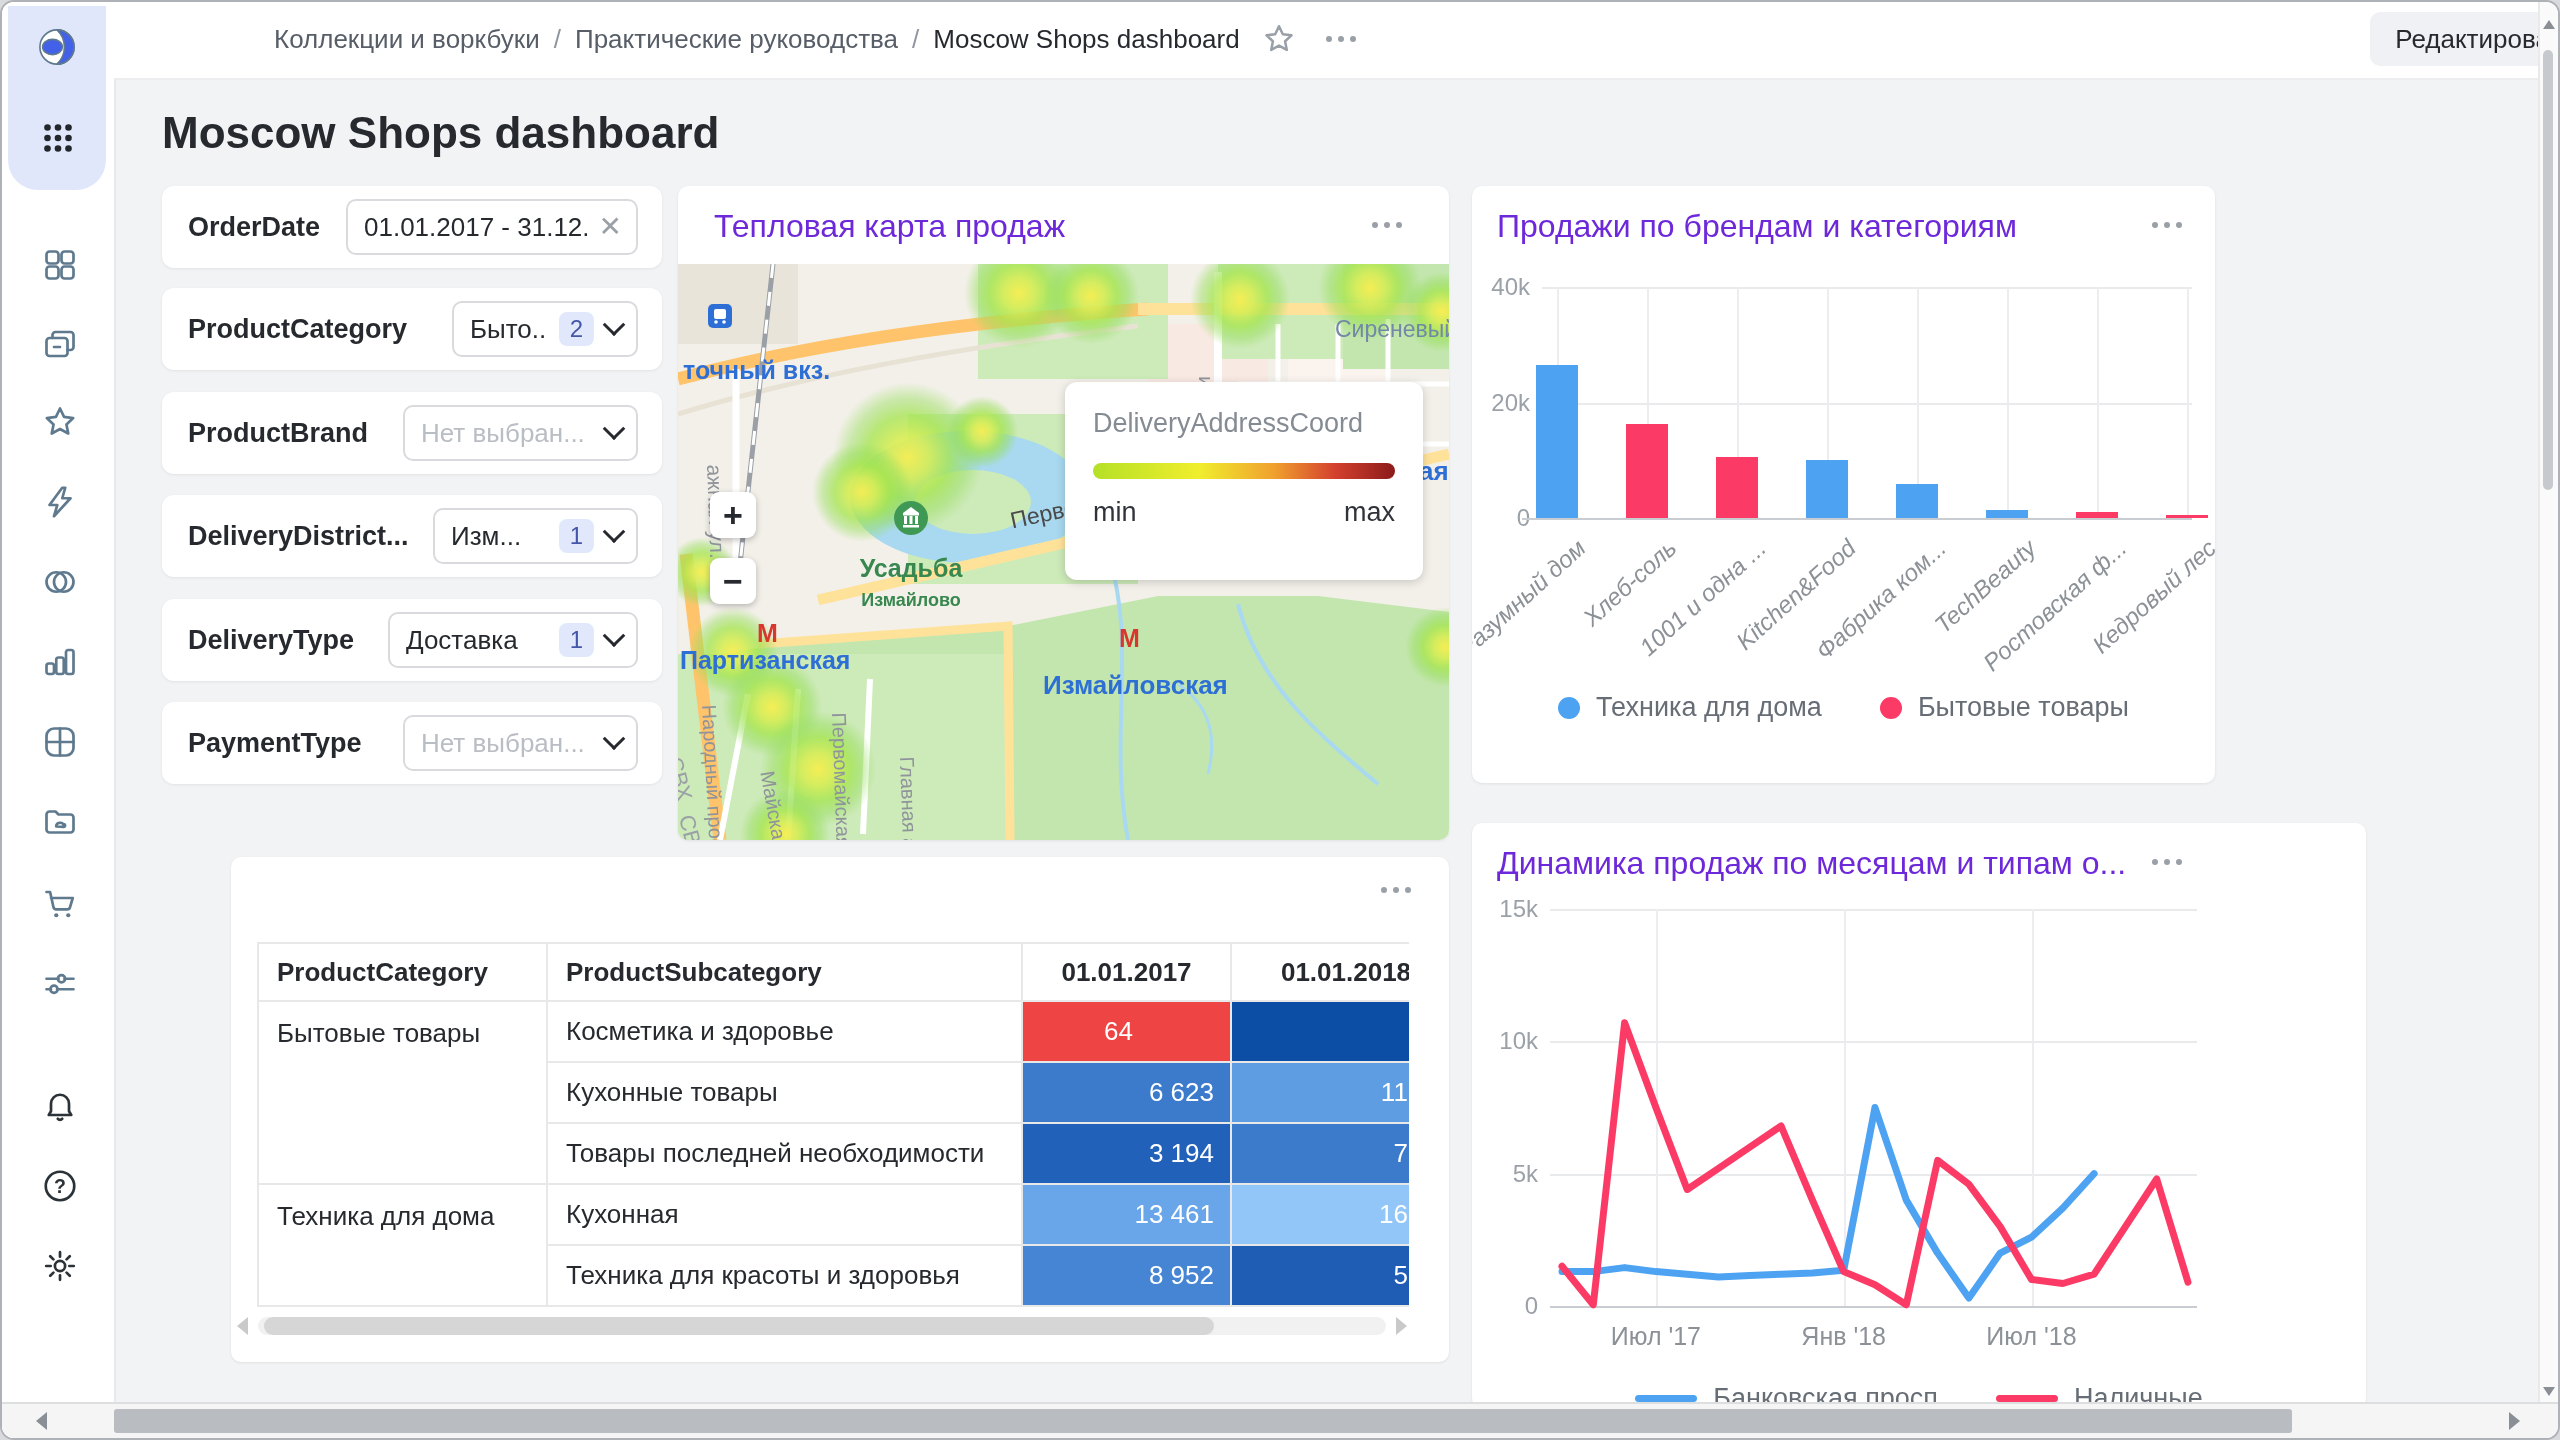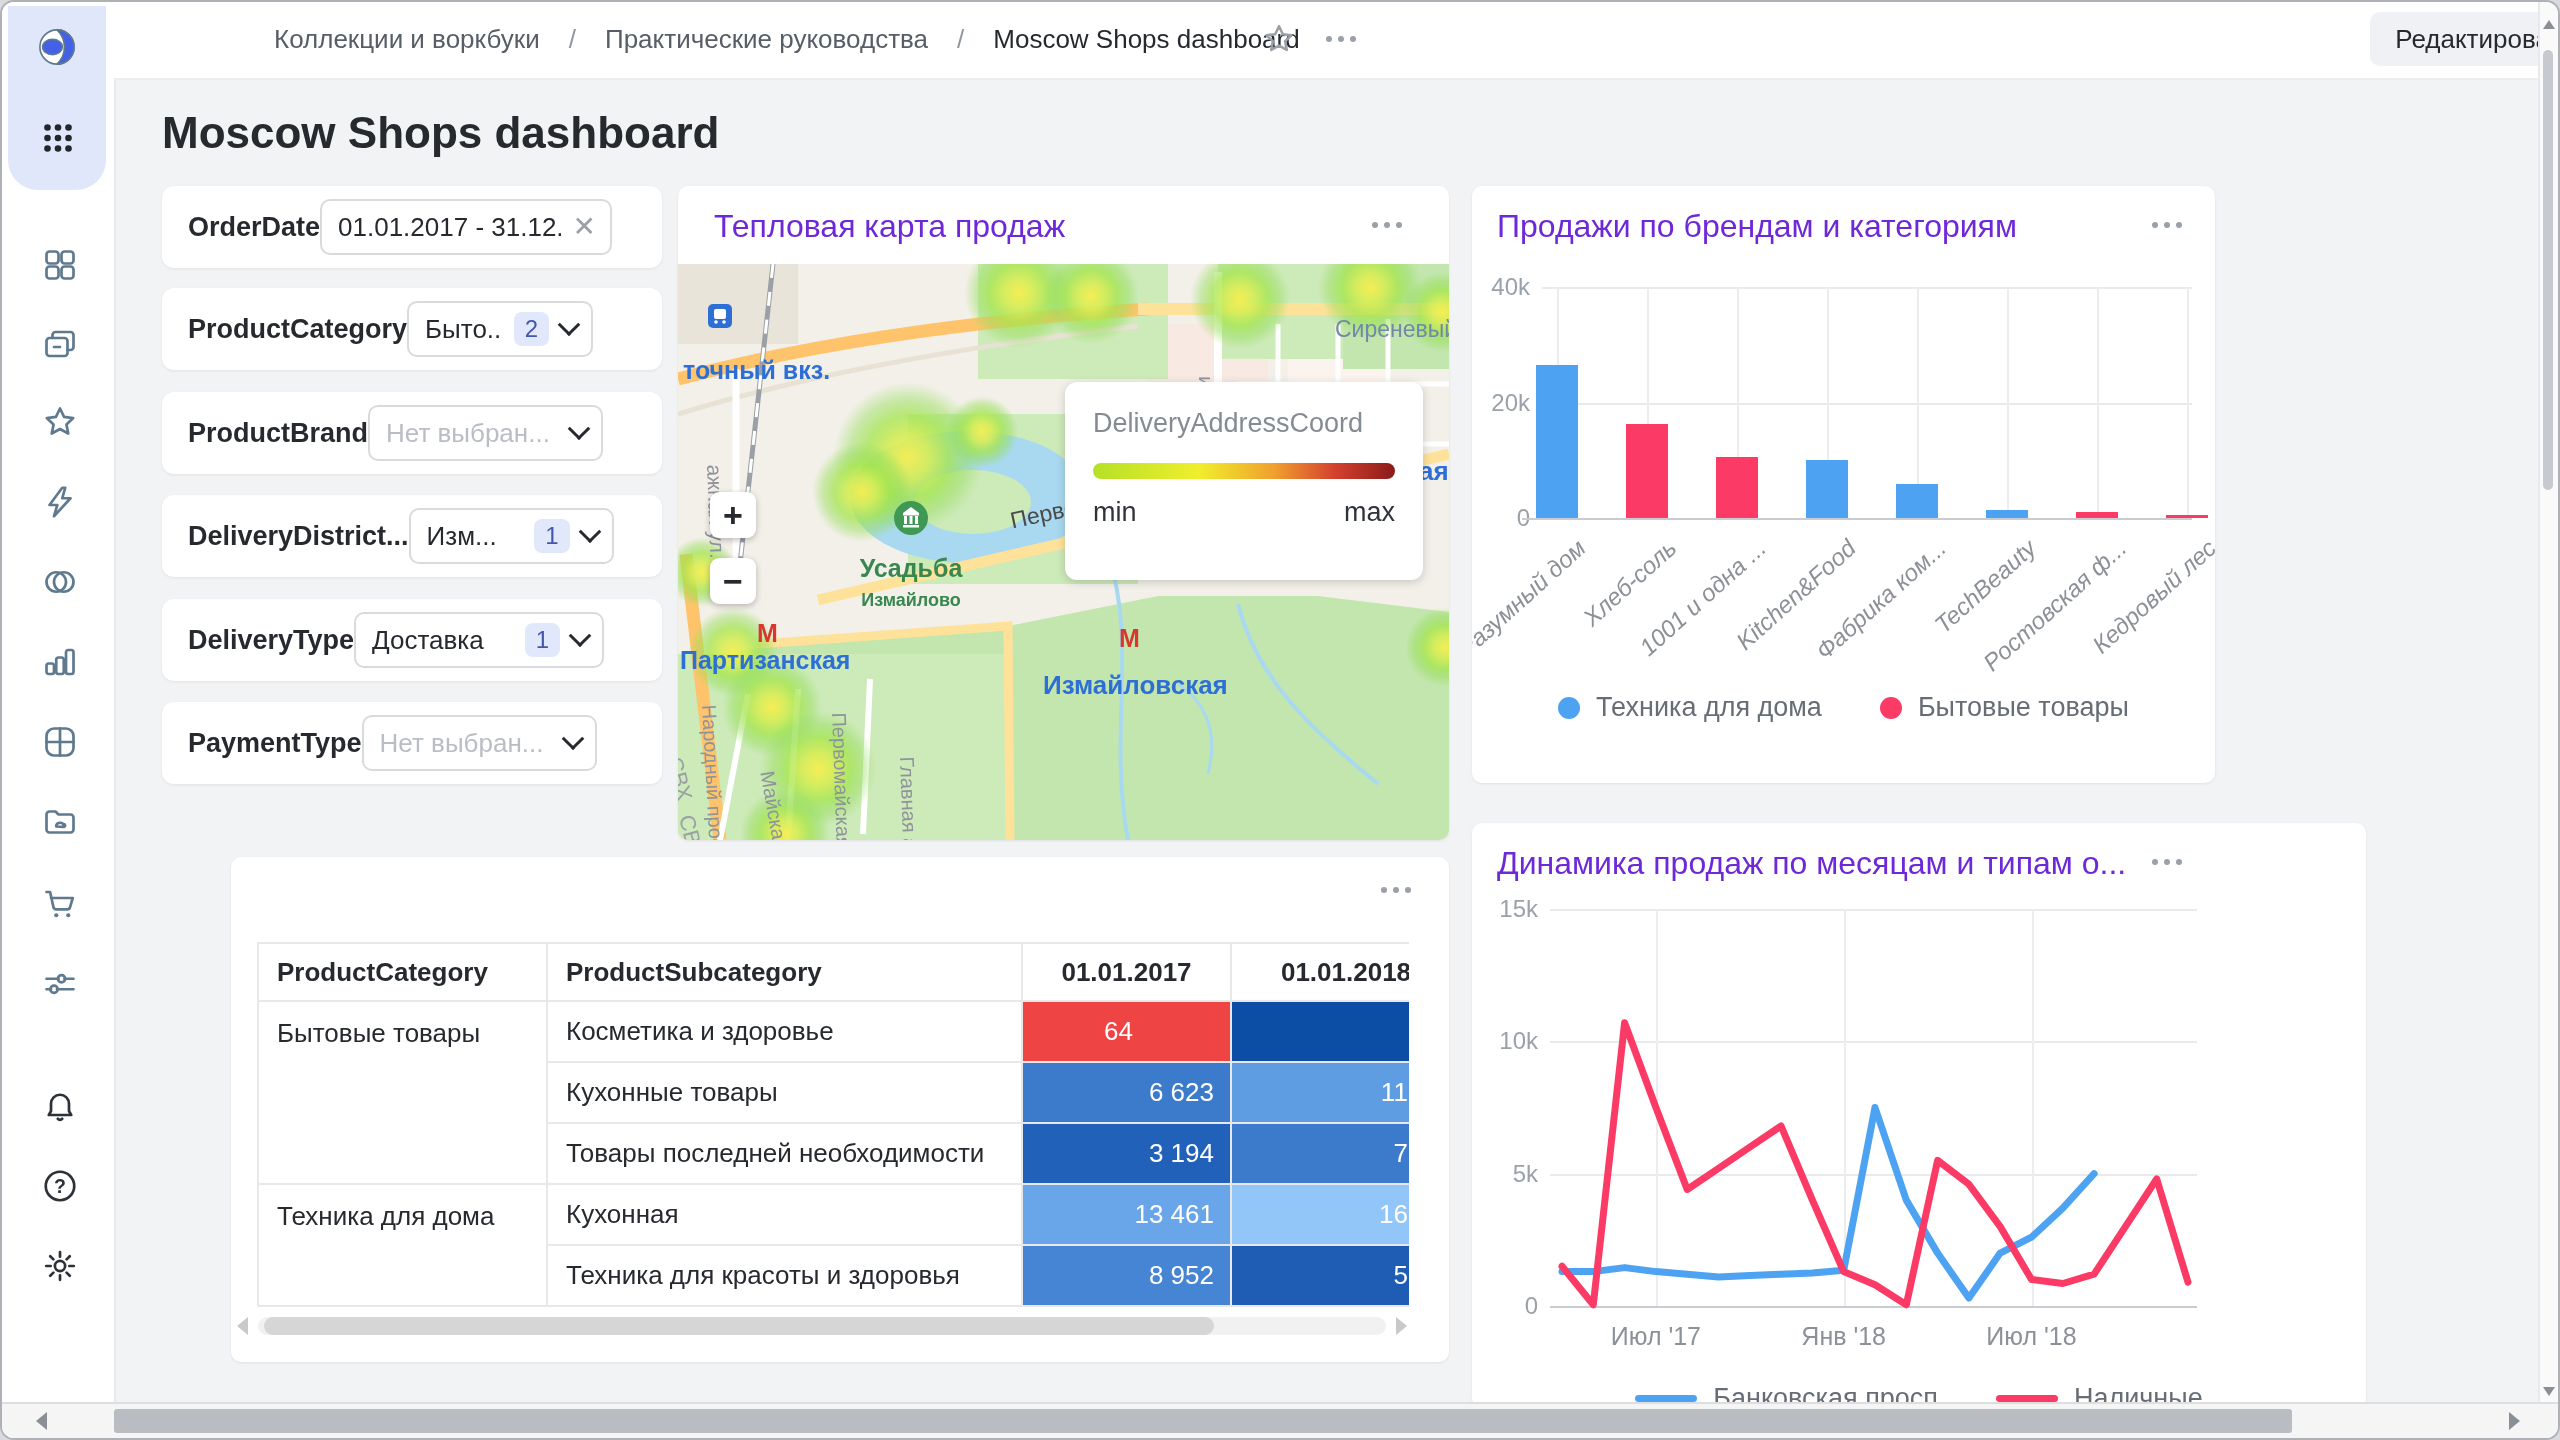--- a/index.html
+++ b/index.html
@@ -6,34 +6,34 @@
   .screen{position:relative;width:2560px;height:1440px;background:#fff;border:2px solid #aeb1b6;border-radius:14px;overflow:hidden;box-sizing:border-box;}
   .abs{position:absolute;}
   
   .sidebar{left:0;top:0;width:112px;height:1440px;background:#fff;border-right:2px solid #e8e9eb;}
   .logo-blob{left:6px;top:4px;width:98px;height:184px;background:#e0e7fb;border-radius:0 0 30px 30px;}
   .side-icon{left:38px;width:40px;height:40px;display:flex;align-items:center;justify-content:center;cursor:pointer;}
   .side-icon svg{stroke:#5f7a8e;fill:none;stroke-width:1.8;stroke-linecap:round;stroke-linejoin:round;width:36px;height:36px;}
   .side-icon.dark svg{stroke:#2b3238;}
   
   .header{left:112px;top:0;width:2432px;height:76px;background:#fff;border-bottom:2px solid #ededef;}
-  .crumbs{left:160px;top:22px;font-size:26px;color:#575e68;display:flex;gap:29px;align-items:center;}
+  .crumbs{left:160px;top:22px;font-size:26px;color:#575e68;display:flex;gap:14px;align-items:center;}
   .crumb{cursor:pointer;}
   .crumb-sep{color:#9096a0;}
   .crumb-last{color:#26292e;}
   .edit-btn{left:2256px;top:10px;width:230px;height:54px;background:#f0f1f4;border-radius:10px;display:flex;align-items:center;justify-content:center;font-size:26px;font-weight:500;color:#26292e;cursor:pointer;}
   .dots{display:flex;gap:6px;align-items:center;cursor:pointer;}
   .dots i{width:6px;height:6px;border-radius:50%;background:#9aa0a8;}
   
   .content-bg{left:112px;top:76px;width:2430px;height:1330px;background:#f2f3f5;}
   .page-title{left:160px;top:106px;font-size:44px;font-weight:600;color:#26292e;}
   .card{position:absolute;background:#fff;border-radius:10px;box-shadow:0 1px 3px rgba(0,0,0,.08);}
   .widget-title{position:absolute;font-size:32px;font-weight:500;color:#6d28d9;white-space:nowrap;}
   
-  .filter-card{left:160px;width:500px;height:82px;background:#fff;border-radius:12px;box-shadow:0 1px 3px rgba(0,0,0,.07);display:flex;align-items:center;padding:0 24px 0 26px;box-sizing:border-box;position:absolute;}
+  .filter-card{left:160px;width:500px;height:82px;background:#fff;border-radius:12px;box-shadow:0 1px 3px rgba(0,0,0,.07);display:flex;align-items:center;justify-content:space-between;padding:0 24px 0 26px;box-sizing:border-box;position:absolute;}
   .f-label{font-size:27px;font-weight:600;color:#26292e;white-space:nowrap;}
   .f-control{height:56px;border:2px solid #d8dade;border-radius:10px;background:#fff;display:flex;align-items:center;padding:0 14px 0 16px;box-sizing:border-box;gap:12px;cursor:pointer;}
   .f-value{font-size:26px;color:#26292e;white-space:nowrap;overflow:hidden;flex:1;}
   .f-value.placeholder{color:#b9bdc4;}
   .f-badge{background:#e2e8fb;color:#4456a8;font-size:24px;border-radius:8px;padding:3px 11px;}
   .f-clear{color:#9aa0a6;font-size:28px;line-height:1;cursor:pointer;}
   .f-chev{width:13px;height:13px;border-right:3px solid #26292e;border-bottom:3px solid #26292e;transform:rotate(45deg) translate(-3px,-3px);flex:none;}
   
   .map-wrap{left:676px;top:262px;width:771px;height:576px;overflow:hidden;border-radius:0 0 10px 10px;background:#f3f0ea;}
   .map-label{position:absolute;white-space:nowrap;font-weight:400;}

